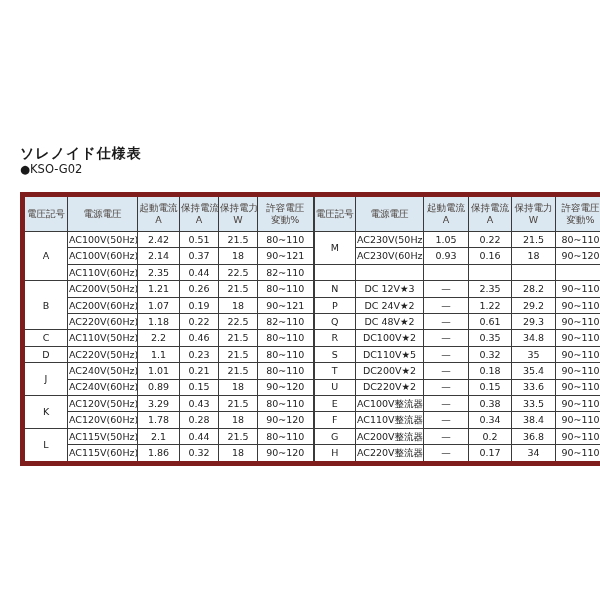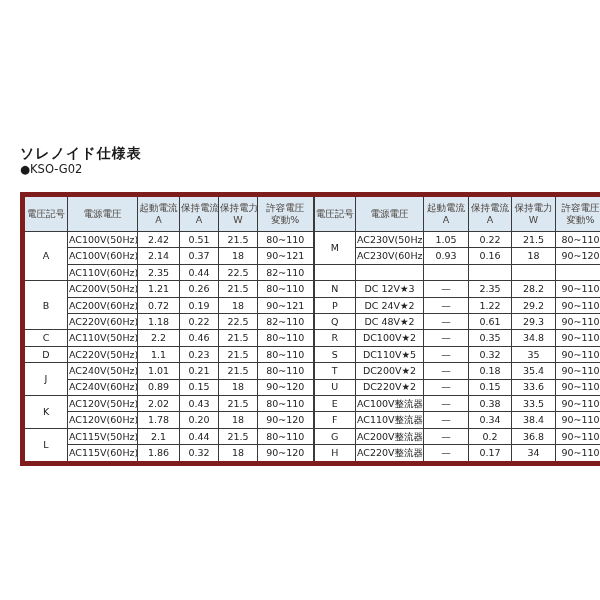--- a/index.html
+++ b/index.html
@@ -184,21 +184,21 @@
             <td>80~110</td>
             <td class="d">N</td>
             <td>DC 12V★3</td>
             <td>—</td>
             <td>2.35</td>
             <td>28.2</td>
             <td>90~110</td>
           </tr>
           <tr>
             <td>AC200V(60Hz)</td>
-            <td>0.72</td>
+            <td>1.07</td>
             <td>0.19</td>
             <td>18</td>
             <td>90~121</td>
             <td class="d">P</td>
             <td>DC 24V★2</td>
             <td>—</td>
             <td>1.22</td>
             <td>29.2</td>
             <td>90~110</td>
           </tr>
@@ -266,35 +266,35 @@
             <td class="d">U</td>
             <td>DC220V★2</td>
             <td>—</td>
             <td>0.15</td>
             <td>33.6</td>
             <td>90~110</td>
           </tr>
           <tr>
             <td rowspan="2">K</td>
             <td>AC120V(50Hz)</td>
-            <td>2.02</td>
+            <td>3.29</td>
             <td>0.43</td>
             <td>21.5</td>
             <td>80~110</td>
             <td class="d">E</td>
             <td>AC100V整流器付</td>
             <td>—</td>
             <td>0.38</td>
             <td>33.5</td>
             <td>90~110</td>
           </tr>
           <tr>
             <td>AC120V(60Hz)</td>
             <td>1.78</td>
-            <td>0.20</td>
+            <td>0.28</td>
             <td>18</td>
             <td>90~120</td>
             <td class="d">F</td>
             <td>AC110V整流器付</td>
             <td>—</td>
             <td>0.34</td>
             <td>38.4</td>
             <td>90~110</td>
           </tr>
           <tr>

